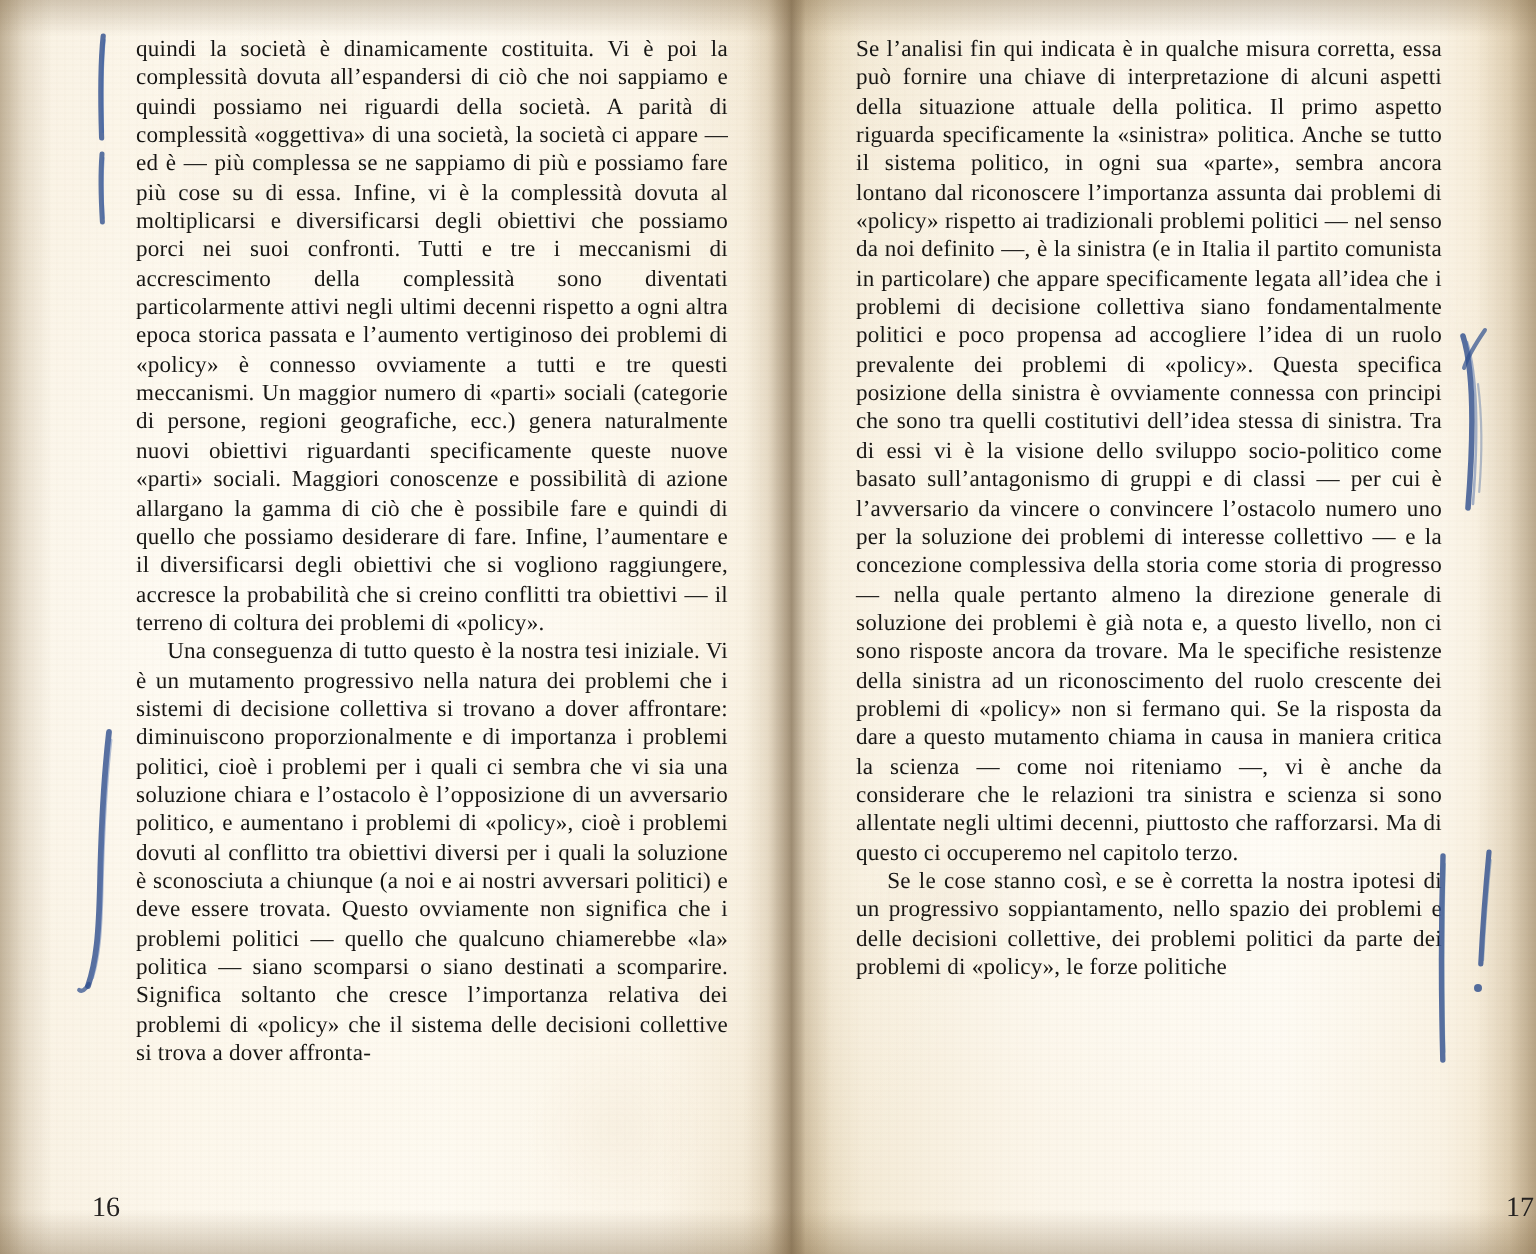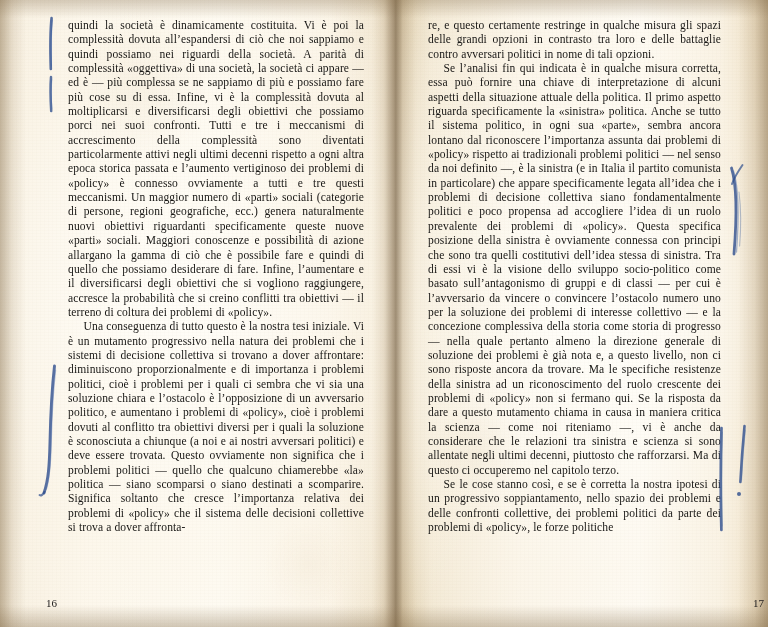--- a/index.html
+++ b/index.html
@@ -99,21 +99,21 @@
     letter-spacing: 0.01em;
   }
   #page-left  { left: 68px;  width: 296px; top: 18px; }
   #page-right { left: 428px; width: 293px; top: 18px; }
 
   .para { margin: 0; }
   .para + .para { text-indent: 1.35em; }
 
   .page-number {
     position: absolute;
-    font-size: 11px;
+    font-size: 14px;
     color: #232120;
     font-family: "Liberation Serif", "DejaVu Serif", serif;
   }
   #folio-left  { left: 46px;  top: 597px; }
   #folio-right { left: 710px; top: 597px; margin-left: 43px; }
 
   
   .penmark { position: absolute; pointer-events: none; }
   .pen-dot {
     position: absolute;
@@ -138,23 +138,22 @@
   <div class="edge-shadow-top"></div>
   <div class="edge-shadow-bottom"></div>
 
   <div class="page-col" id="page-left">
     <p class="para">quindi la società è dinamicamente costituita. Vi è poi la complessità dovuta all’espandersi di ciò che noi sappiamo e quindi possiamo nei riguardi della società. A parità di complessità «oggettiva» di una società, la società ci appare — ed è — più complessa se ne sappiamo di più e possiamo fare più cose su di essa. Infine, vi è la complessità dovuta al moltiplicarsi e diversificarsi degli obiettivi che possiamo porci nei suoi confronti. Tutti e tre i meccanismi di accrescimento della complessità sono diventati particolarmente attivi negli ultimi decenni rispetto a ogni altra epoca storica passata e l’aumento vertiginoso dei problemi di «policy» è connesso ovviamente a tutti e tre questi meccanismi. Un maggior numero di «parti» sociali (categorie di persone, regioni geografiche, ecc.) genera naturalmente nuovi obiettivi riguardanti specificamente queste nuove «parti» sociali. Maggiori conoscenze e possibilità di azione allargano la gamma di ciò che è possibile fare e quindi di quello che possiamo desiderare di fare. Infine, l’aumentare e il diversificarsi degli obiettivi che si vogliono raggiungere, accresce la probabilità che si creino conflitti tra obiettivi — il terreno di coltura dei problemi di «policy».</p>
     <p class="para">Una conseguenza di tutto questo è la nostra tesi iniziale. Vi è un mutamento progressivo nella natura dei problemi che i sistemi di decisione collettiva si trovano a dover affrontare: diminuiscono proporzionalmente e di importanza i problemi politici, cioè i problemi per i quali ci sembra che vi sia una soluzione chiara e l’ostacolo è l’opposizione di un avversario politico, e aumentano i problemi di «policy», cioè i problemi dovuti al conflitto tra obiettivi diversi per i quali la soluzione è sconosciuta a chiunque (a noi e ai nostri avversari politici) e deve essere trovata. Questo ovviamente non significa che i problemi politici — quello che qualcuno chiamerebbe «la» politica — siano scomparsi o siano destinati a scomparire. Significa soltanto che cresce l’importanza relativa dei problemi di «policy» che il sistema delle decisioni collettive si trova a dover affronta-</p>
   </div>
   <div class="page-number" id="folio-left">16</div>
 
   <div class="page-col" id="page-right">
-    <p class="para">re, e questo certamente restringe in qualche misura gli spazi delle grandi opzioni in contrasto tra loro e delle battaglie contro avversari politici in nome di tali opzioni.</p>
     <p class="para">Se l’analisi fin qui indicata è in qualche misura corretta, essa può fornire una chiave di interpretazione di alcuni aspetti della situazione attuale della politica. Il primo aspetto riguarda specificamente la «sinistra» politica. Anche se tutto il sistema politico, in ogni sua «parte», sembra ancora lontano dal riconoscere l’importanza assunta dai problemi di «policy» rispetto ai tradizionali problemi politici — nel senso da noi definito —, è la sinistra (e in Italia il partito comunista in particolare) che appare specificamente legata all’idea che i problemi di decisione collettiva siano fondamentalmente politici e poco propensa ad accogliere l’idea di un ruolo prevalente dei problemi di «policy». Questa specifica posizione della sinistra è ovviamente connessa con principi che sono tra quelli costitutivi dell’idea stessa di sinistra. Tra di essi vi è la visione dello sviluppo socio-politico come basato sull’antagonismo di gruppi e di classi — per cui è l’avversario da vincere o convincere l’ostacolo numero uno per la soluzione dei problemi di interesse collettivo — e la concezione complessiva della storia come storia di progresso — nella quale pertanto almeno la direzione generale di soluzione dei problemi è già nota e, a questo livello, non ci sono risposte ancora da trovare. Ma le specifiche resistenze della sinistra ad un riconoscimento del ruolo crescente dei problemi di «policy» non si fermano qui. Se la risposta da dare a questo mutamento chiama in causa in maniera critica la scienza — come noi riteniamo —, vi è anche da considerare che le relazioni tra sinistra e scienza si sono allentate negli ultimi decenni, piuttosto che rafforzarsi. Ma di questo ci occuperemo nel capitolo terzo.</p>
-    <p class="para">Se le cose stanno così, e se è corretta la nostra ipotesi di un progressivo soppiantamento, nello spazio dei problemi e delle confronti collettive, dei problemi politici da parte dei problemi di «policy», le forze politiche</p>
+    <p class="para">Se le cose stanno così, e se è corretta la nostra ipotesi di un progressivo soppiantamento, nello spazio dei problemi e delle decisioni collettive, dei problemi politici da parte dei problemi di «policy», le forze politiche</p>
   </div>
   <div class="page-number" id="folio-right">17</div>
 
   <svg class="penmark" style="left:44px; top:16px;" width="16" height="58" viewBox="0 0 16 58">
     <path d="M7.6 2 C6.3 14, 6.0 28, 6.8 53" stroke="#2e4e8d" stroke-width="2.6" fill="none" stroke-linecap="round" opacity="0.80"></path>
     <path d="M8.3 4 C7.2 16, 7.0 30, 7.5 50" stroke="#4466a5" stroke-width="1.1" fill="none" stroke-linecap="round" opacity="0.55"></path>
   </svg>
 
   <svg class="penmark" style="left:44px; top:74px;" width="16" height="44" viewBox="0 0 16 44">
     <path d="M7.0 3 C6.2 13, 6.4 24, 7.2 37" stroke="#2e4e8d" stroke-width="2.5" fill="none" stroke-linecap="round" opacity="0.78"></path>

